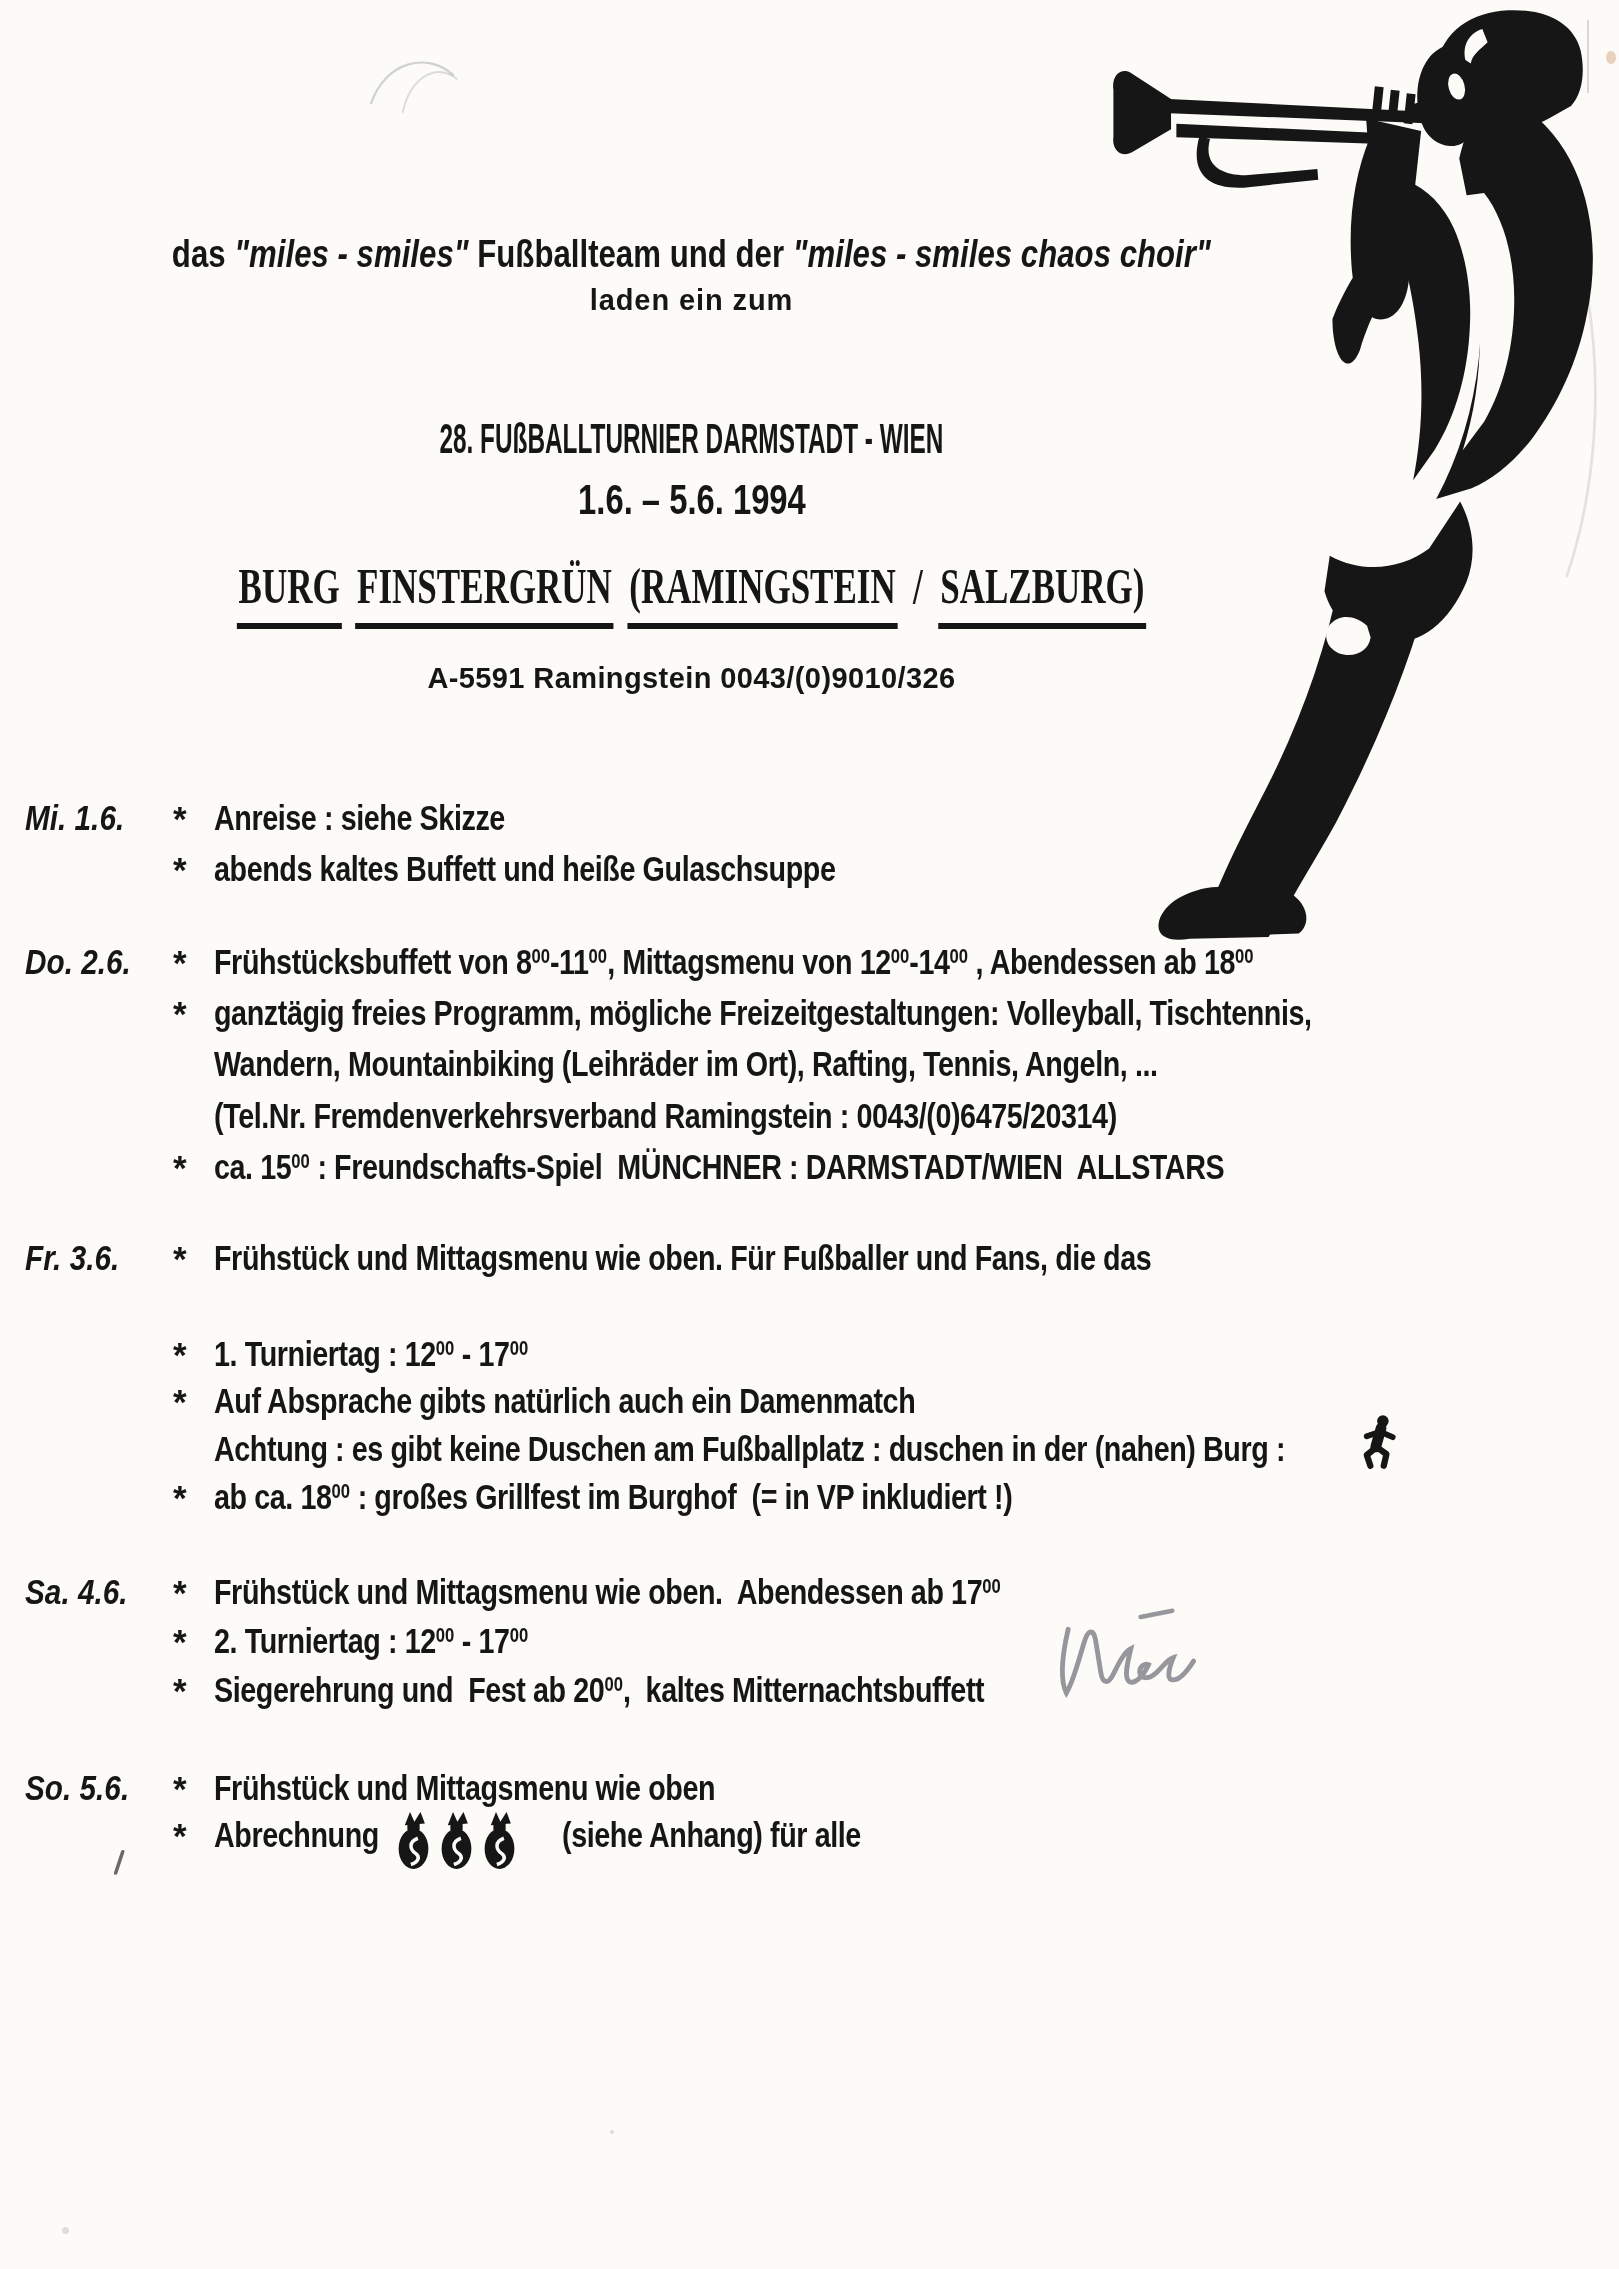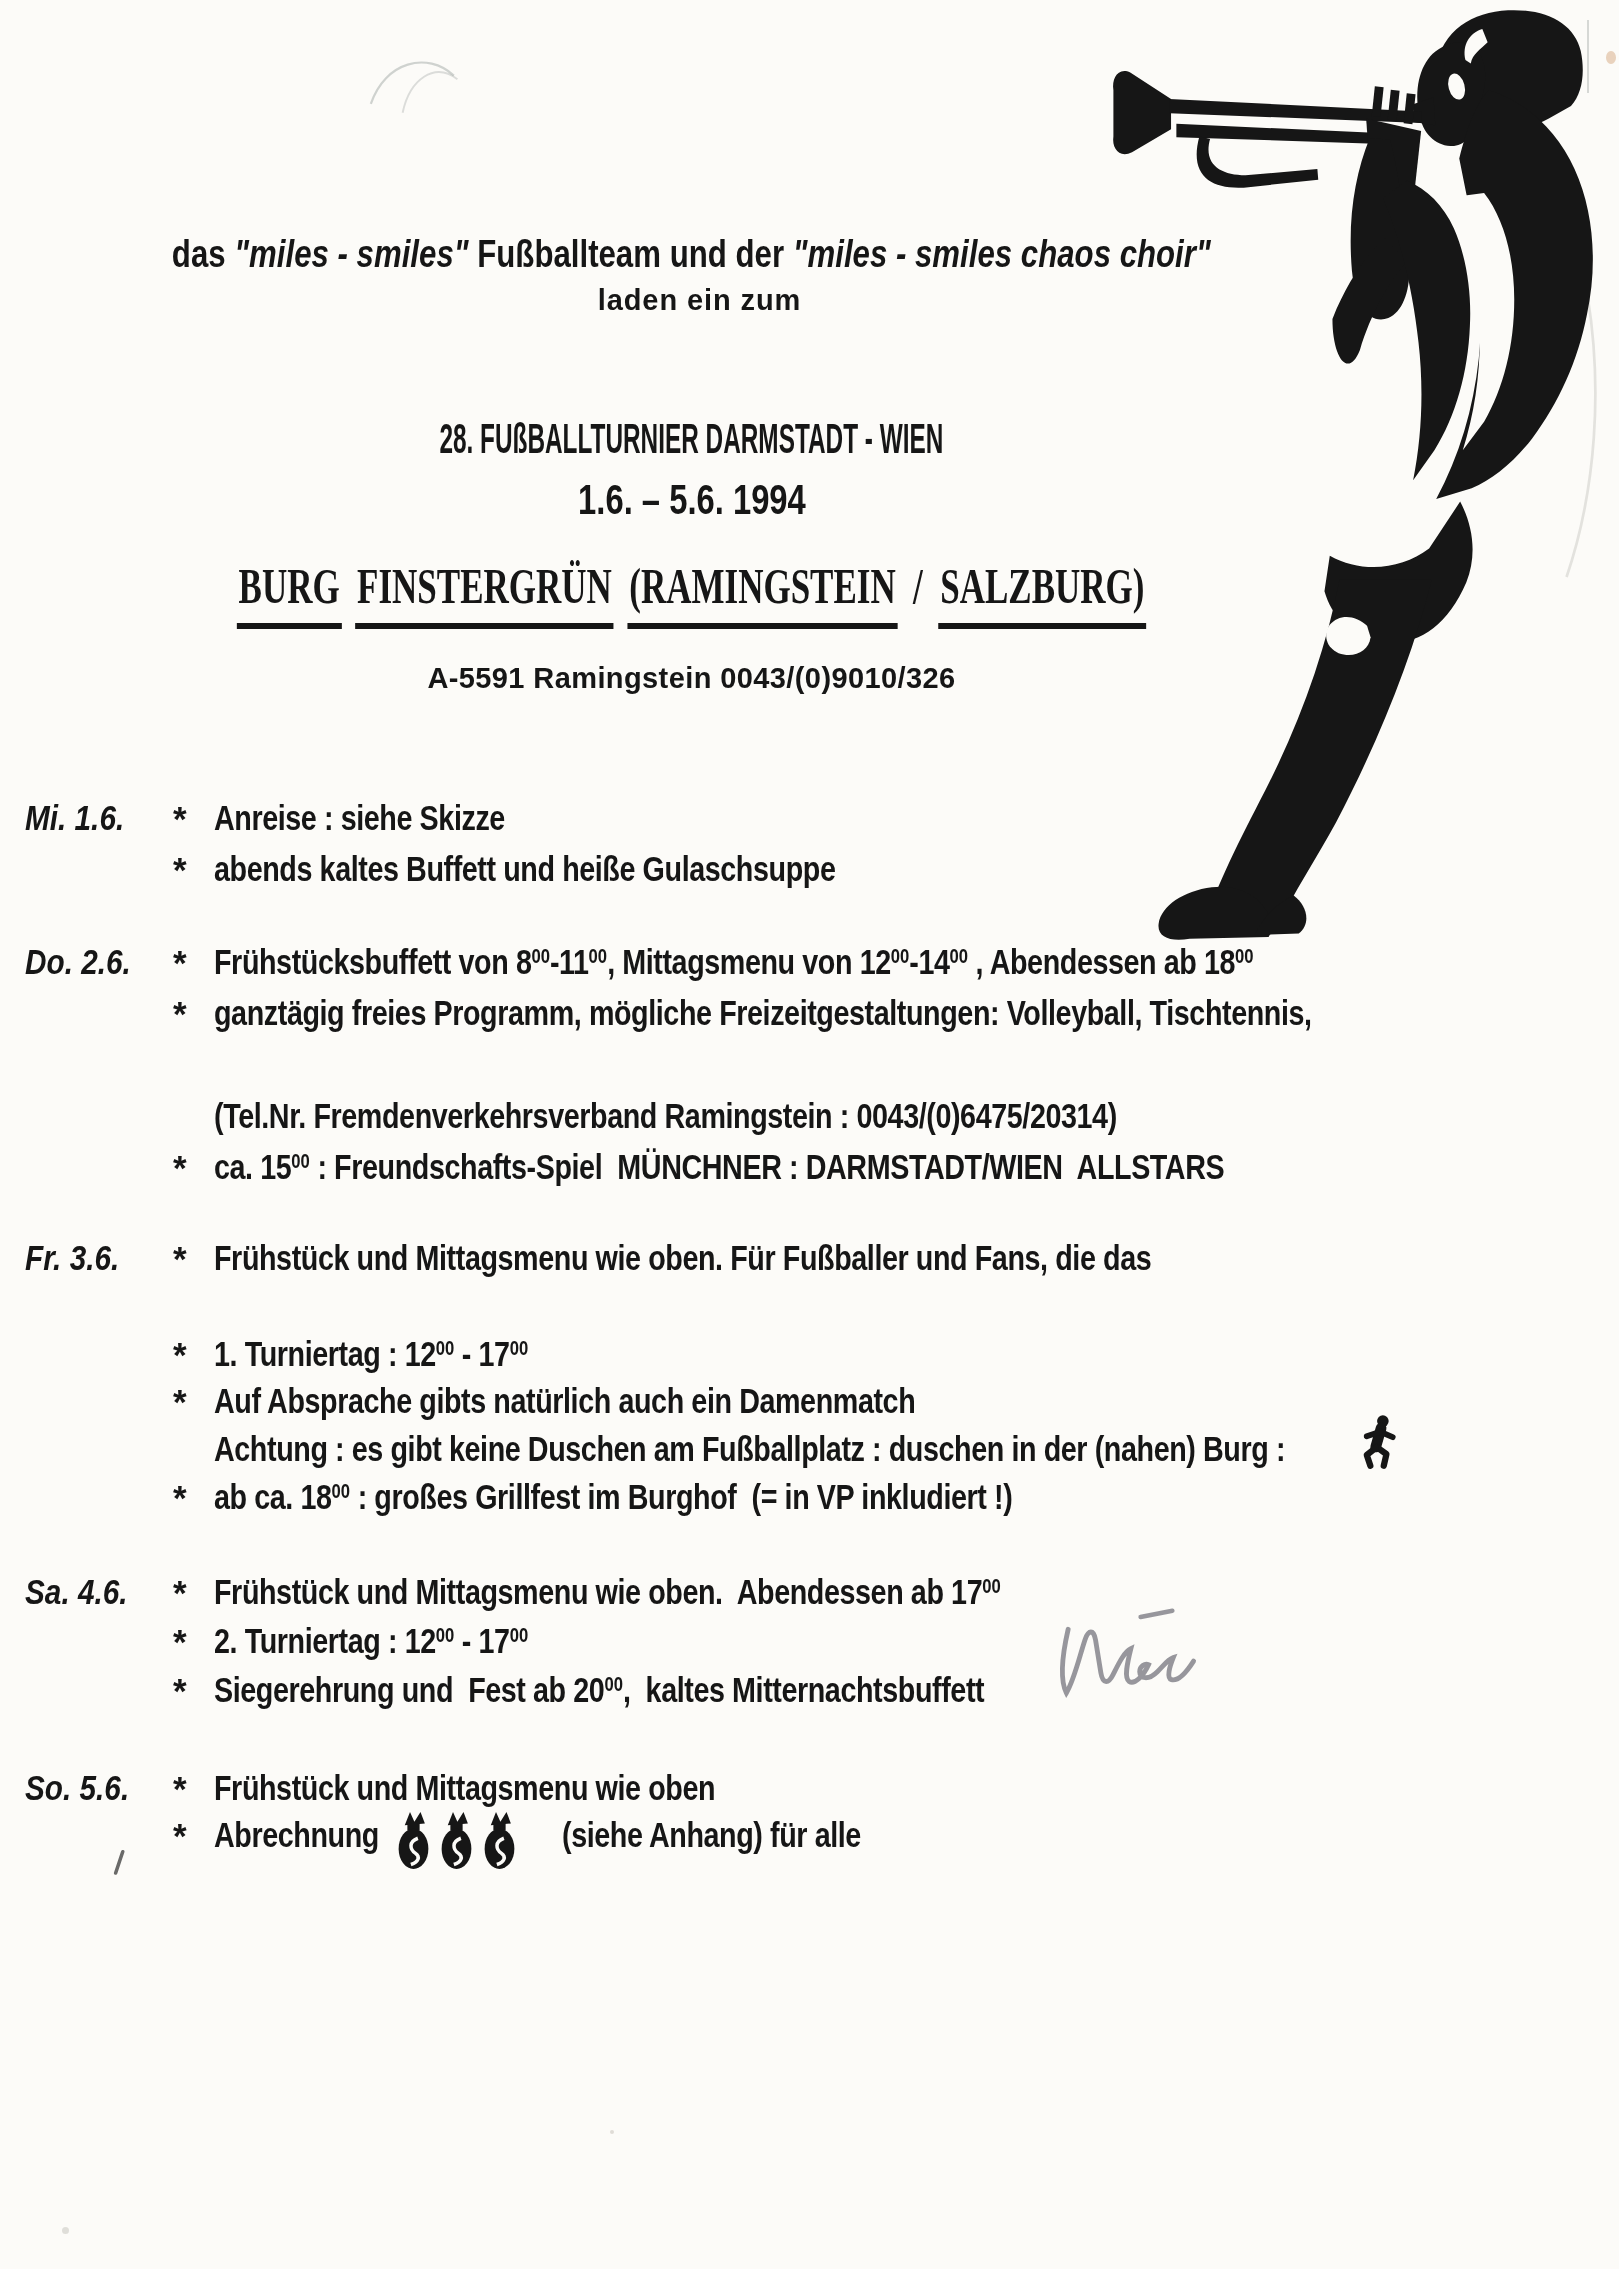--- a/index.html
+++ b/index.html
@@ -7,21 +7,21 @@
     position:relative;width:1620px;height:2270px;overflow:hidden;
     background:#fcfbf8;
     font-family:"Liberation Sans",sans-serif;color:#161616;
   }
   .c{position:absolute;left:0;width:1383px;text-align:center;white-space:nowrap;}
   .squeeze{display:inline-block;transform-origin:50% 50%;white-space:pre;}
   .sx58{transform:scaleX(.58);}
   .sx78{transform:scaleX(.78);} .sx80{transform:scaleX(.80);}
   .intro1{top:232px;font-size:39px;font-weight:bold;}
   .it{font-style:italic;}
-  .intro2{top:284px;font-size:29px;font-weight:bold;letter-spacing:0.9px;padding-left:8px;}
+  .intro2{top:284px;font-size:29px;font-weight:bold;letter-spacing:0.9px;}
   .title{top:415px;font-size:42px;font-weight:bold;}
   .daterange{top:476px;font-size:42px;font-weight:bold;}
   .venue{
     position:absolute;top:557px;left:0;width:1383px;
     display:flex;justify-content:center;gap:19.5px;
     transform:scaleX(.70);transform-origin:50% 50%;
     font-family:"Liberation Serif",serif;font-weight:bold;font-size:50px;
     white-space:nowrap;
   }
   .venue .w{border-bottom:6.2px solid #161616;padding:0 2.7px 8px;}
@@ -88,20 +88,23 @@
 
   <div class="sline" style="top:942px">
     <span class="day">Do. 2.6.</span>
     <span class="bullet">*</span>
     <span class="txt"><span>Frühstücksbuffett von 8</span><span class="sup">00</span><span>-11</span><span class="sup">00</span><span>, Mittagsmenu von 12</span><span class="sup">00</span><span>-14</span><span class="sup">00</span><span> , Abendessen ab 18</span><span class="sup">00</span></span>
   </div>
   <div class="sline" style="top:993px">
     <span class="bullet">*</span>
     <span class="txt"><span>ganztägig freies Programm, mögliche Freizeitgestaltungen: Volleyball, Tischtennis,</span></span>
   </div>
+  <div class="sline" style="top:1044px">
+    <span class="txt"><span>Wandern, Mountainbiking (Leihräder im Ort), Rafting, Tennis, Angeln, ...</span></span>
+  </div>
   <div class="sline" style="top:1096px">
     <span class="txt"><span>(Tel.Nr. Fremdenverkehrsverband Ramingstein : 0043/(0)6475/20314)</span></span>
   </div>
   <div class="sline" style="top:1147px">
     <span class="bullet">*</span>
     <span class="txt"><span>ca. 15</span><span class="sup">00</span><span> : Freundschafts-Spiel  MÜNCHNER : DARMSTADT/WIEN  ALLSTARS</span></span>
   </div>
 
   <div class="sline" style="top:1238px">
     <span class="day">Fr. 3.6.</span>

